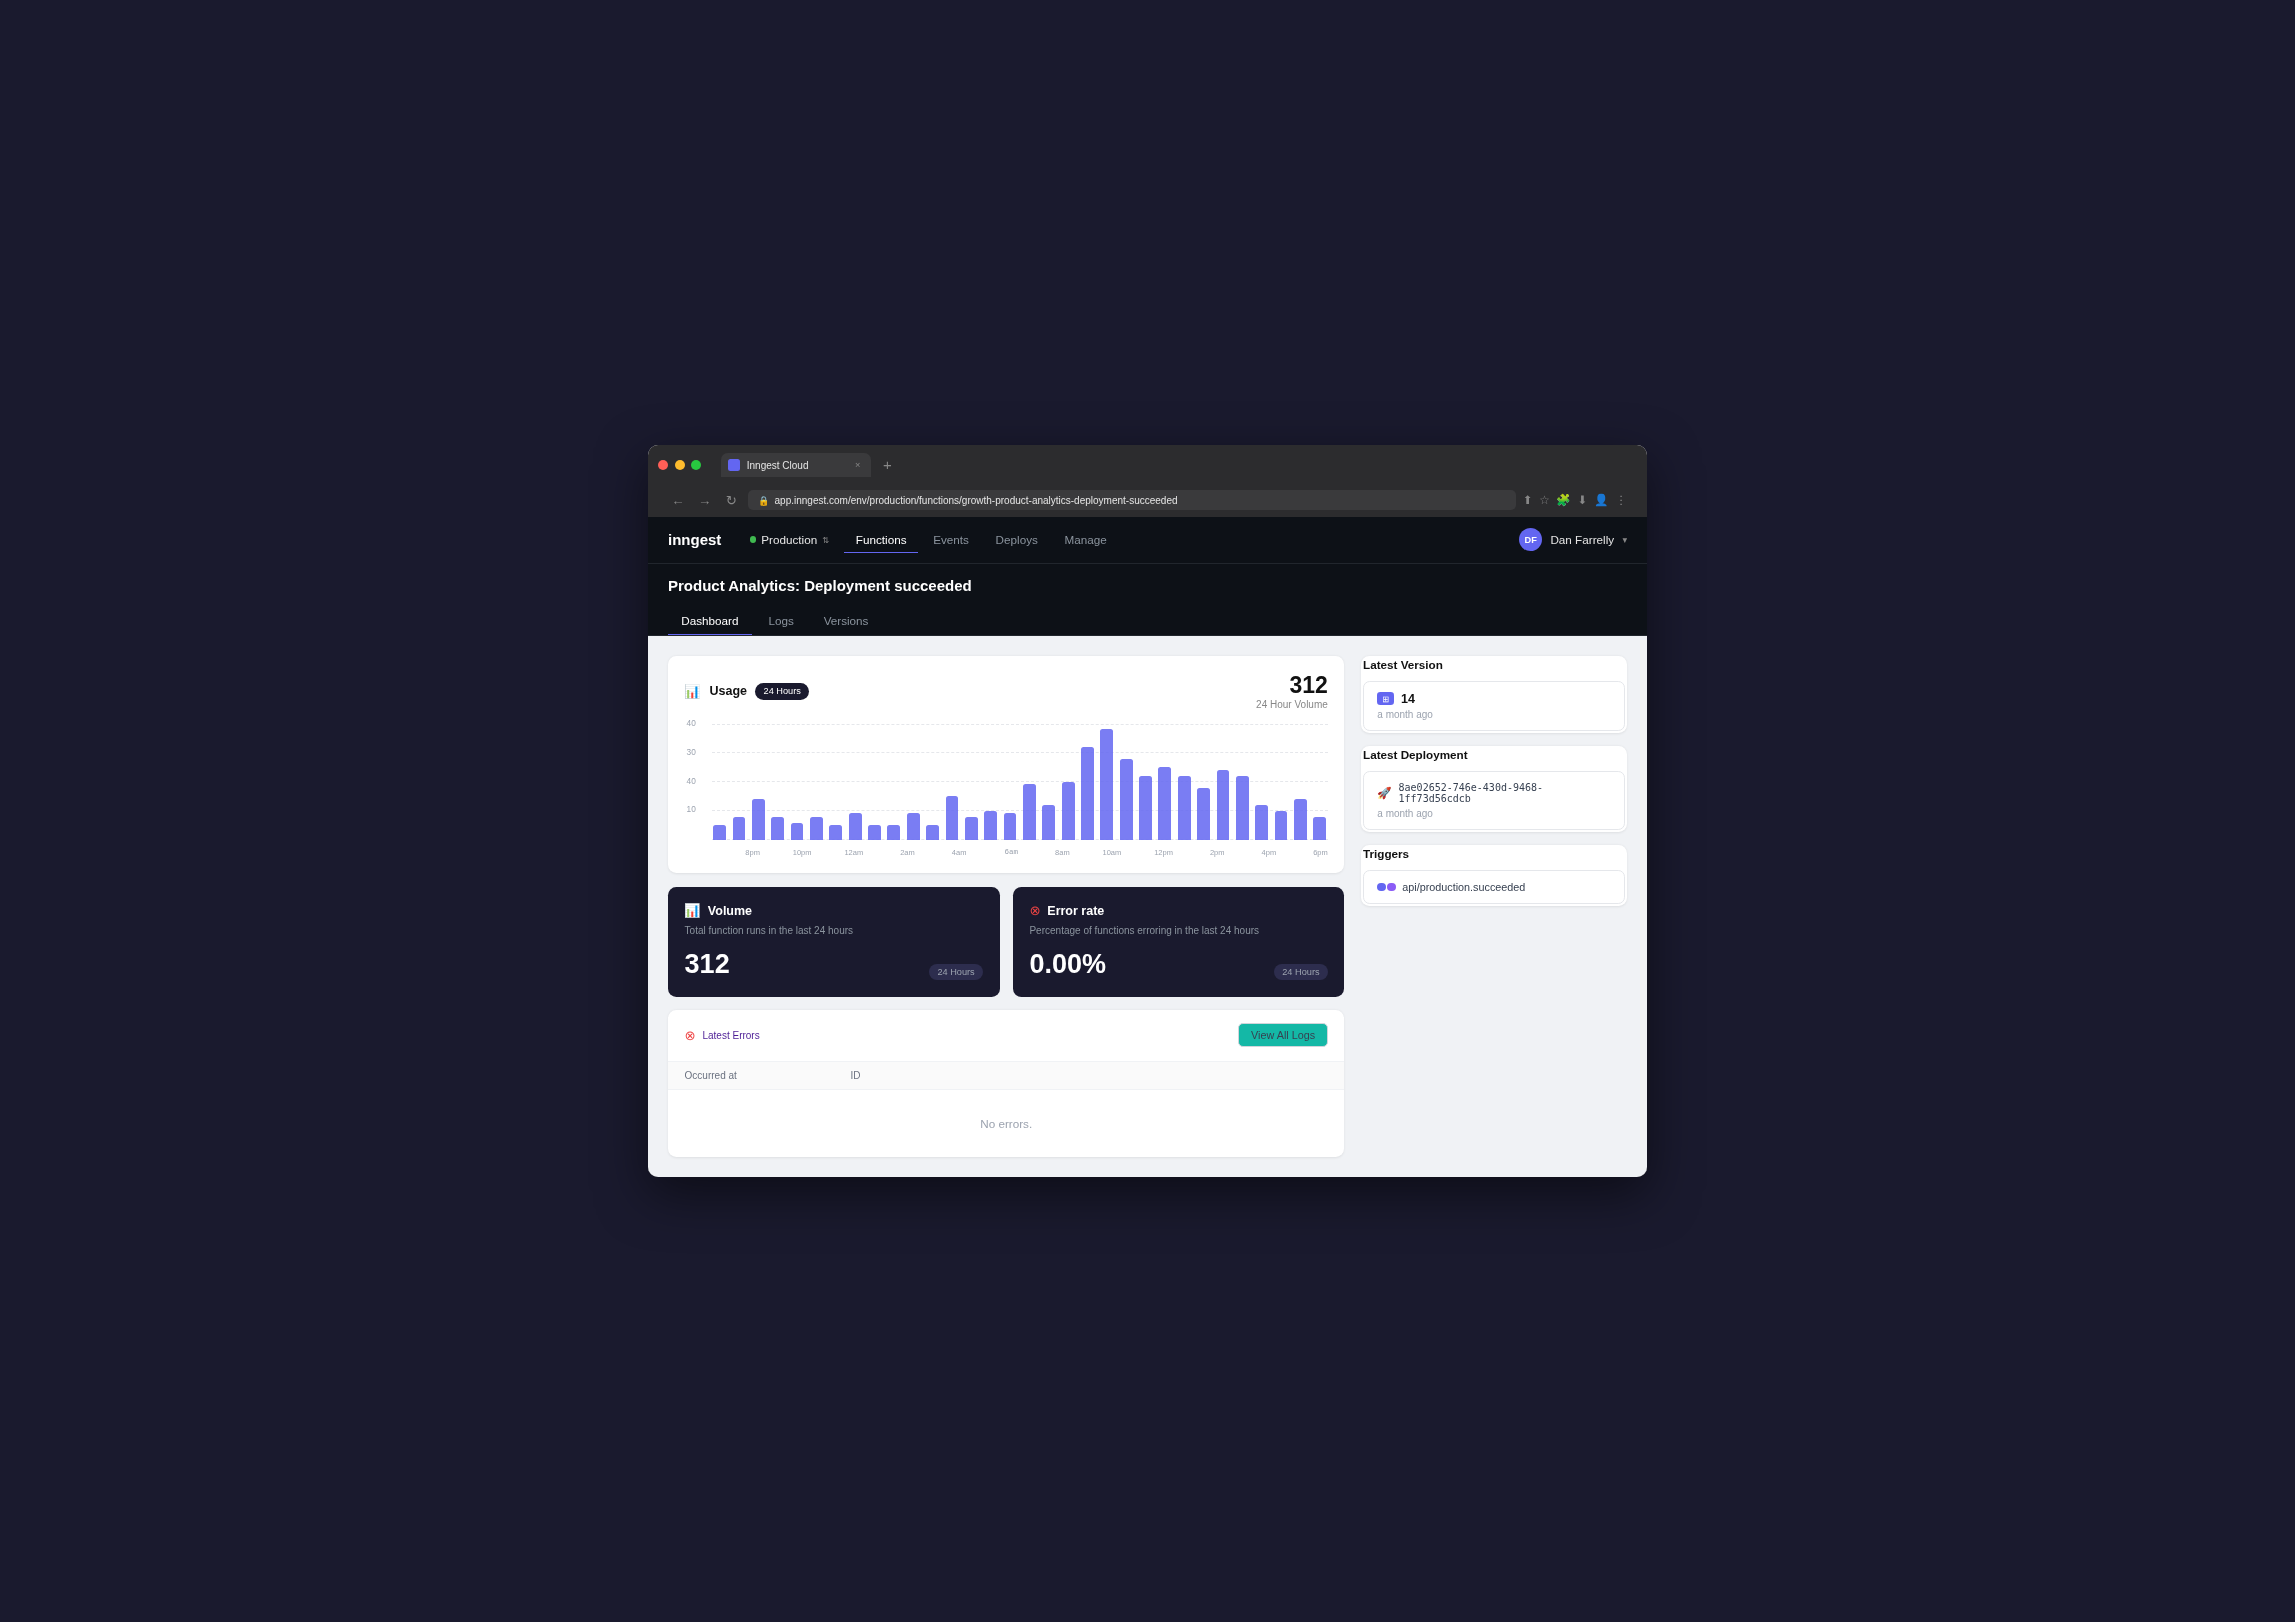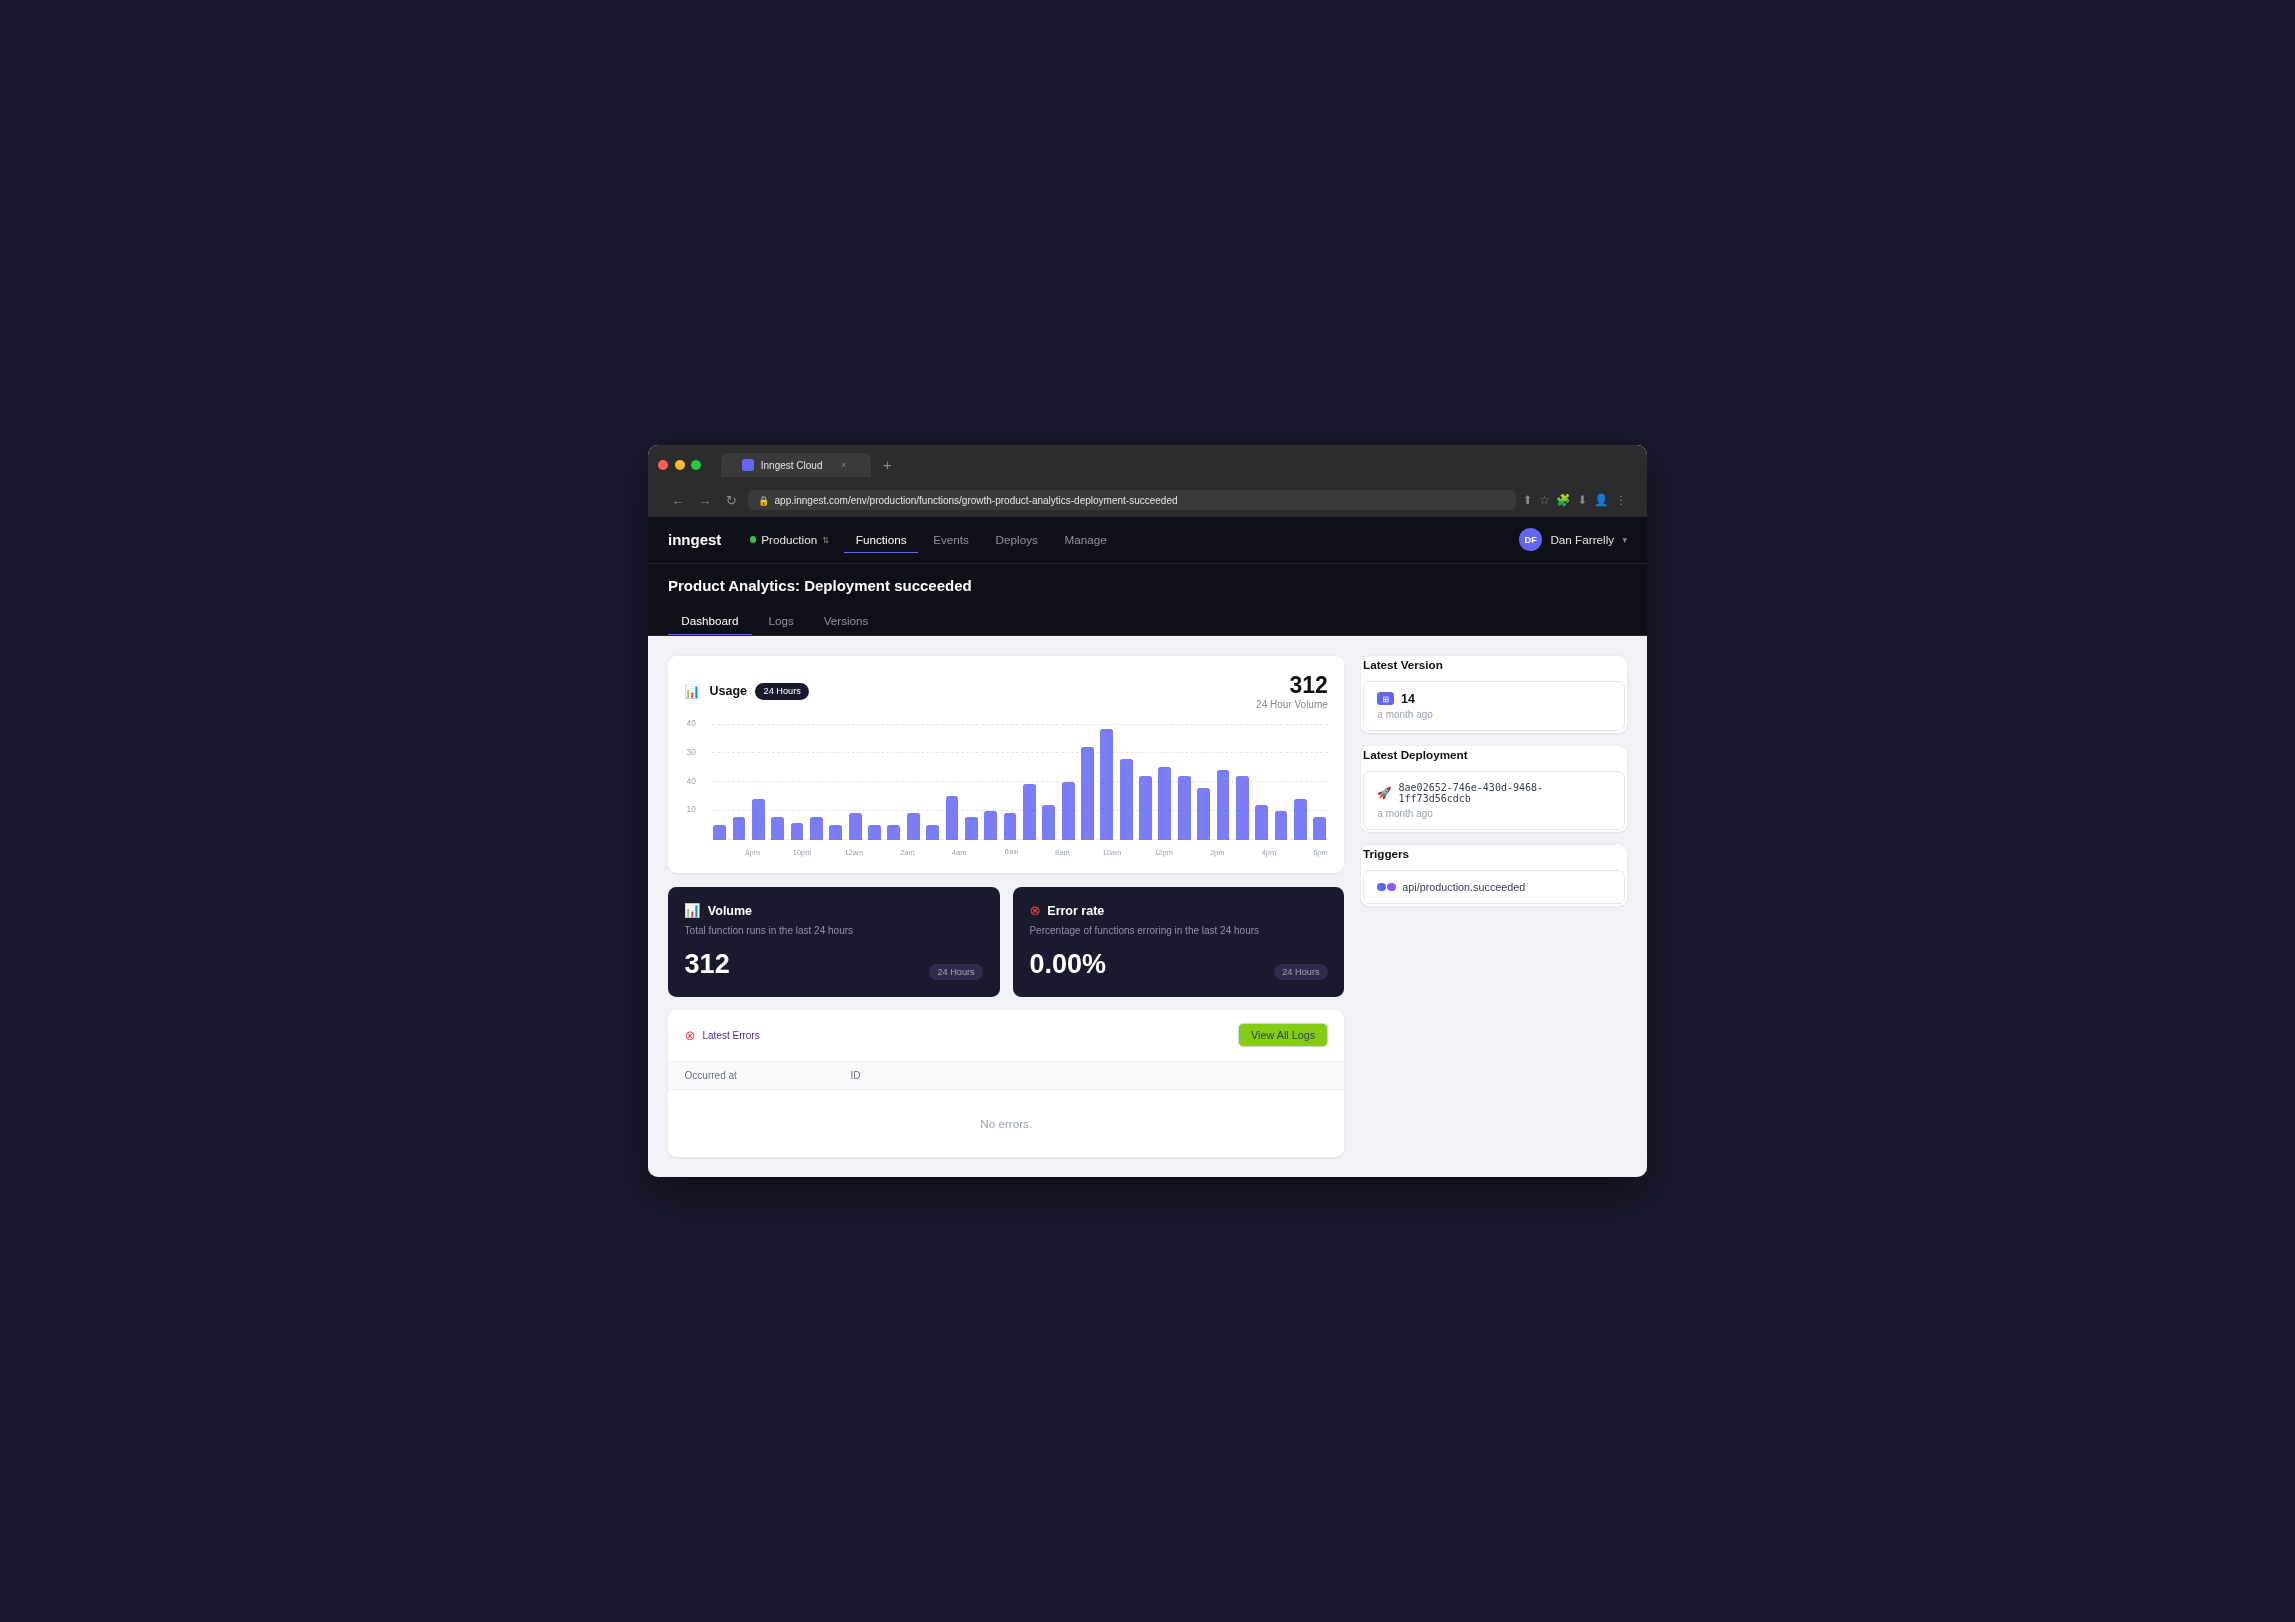--- a/index.html
+++ b/index.html
@@ -46,21 +46,21 @@
     .browser-tabs {
       display: flex;
       align-items: flex-end;
       margin-left: 13.3px;
       flex: 1;
     }
 
     .browser-tab {
       background: #3a3a3c;
       border-radius: 6.7px 6.7px 0 0;
-      padding: 5px 21px;
+      padding: 5px 7px;
       display: flex;
       align-items: center;
       gap: 6.7px;
       min-width: 150px;
     }
 
     .tab-favicon {
       width: 11.7px;
       height: 11.7px;
       background: #6366f1;
@@ -516,21 +516,21 @@
       font-size: 13.3px;
     }
 
     .errors-title {
       font-size: 10px;
       font-weight: 400;
       color: #4c1d95;
     }
 
     .view-all-btn {
-      background: #84cc16;
+      background: #14b8a6;
       border: 0.8px solid #d1d5db;
       color: #374151;
       font-size: 10.8px;
       padding: 5px 11.7px;
       border-radius: 5px;
       cursor: pointer;
     }
 
     .errors-table {
       width: 100%;

